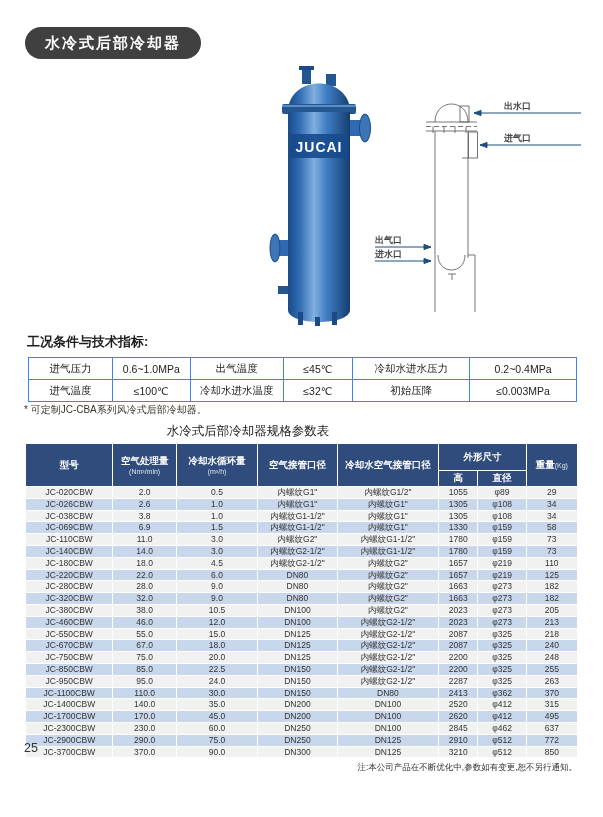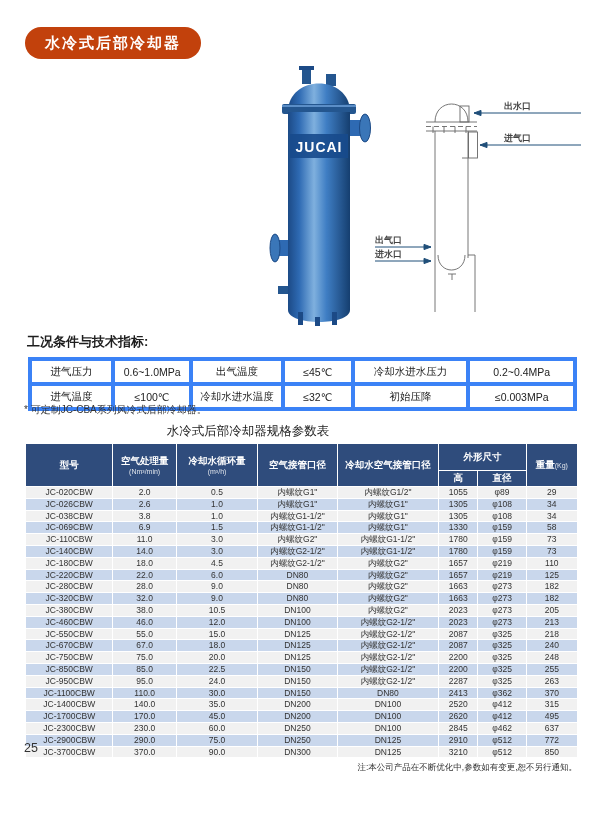--- a/index.html
+++ b/index.html
@@ -1,38 +1,38 @@
 <!DOCTYPE html>
 <html><head>
 <meta charset="utf-8">
 <style>
   html,body{margin:0;padding:0;background:#fff;}
   .page{position:relative;width:603px;height:817px;background:#ffffff;overflow:hidden;
         font-family:"Liberation Sans","DejaVu Sans",sans-serif;color:#333;}
 
   
-  .badge{position:absolute;left:25px;top:27px;background:#c2410c;color:#fff;
+  .badge{position:absolute;left:25px;top:27px;background:#404040;color:#fff;
          font-weight:bold;font-size:15px;line-height:16px;padding:8px 20px;
          border-radius:18px;letter-spacing:2px;}
 
   
   .intro{position:absolute;left:28px;top:124px;width:241px;font-size:11px;
          line-height:19.6px;text-align:justify;color:#3a3a3a;}
 
   
   .photo-svg{position:absolute;left:268px;top:60px;}
   .diagram-svg{position:absolute;left:328px;top:70px;}
   .diagram-svg text{font-family:"Liberation Sans","DejaVu Sans",sans-serif;font-size:9px;font-weight:bold;fill:#444;}
   .photo-svg text{font-family:"Liberation Sans","DejaVu Sans",sans-serif;}
 
   
   .cond-heading{position:absolute;left:27px;top:333px;font-size:13px;font-weight:bold;color:#1e1e1e;}
   .cond-table{position:absolute;left:28px;top:357px;width:549px;border-collapse:collapse;
               font-size:10.5px;color:#222;border:1.5px solid #4a4a4a;}
-  .cond-table td{border:4px solid #3b82f6;text-align:center;height:21px;padding:0 2px;}
+  .cond-table td{border:1px solid #3b82f6;text-align:center;height:21px;padding:0 2px;}
   .cond-footnote{position:absolute;left:24px;top:403px;font-size:10px;color:#333;}
 
   
   .spec-title{position:absolute;left:0;top:423px;width:496px;text-align:center;
               font-size:12.5px;color:#222;}
   .spec-table{position:absolute;left:25px;top:443px;width:553px;table-layout:fixed;
               border-collapse:separate;border-spacing:1px;font-size:8.5px;color:#333;}
   .spec-table th{background:#2f4c7c;color:#fff;font-weight:bold;font-size:9.5px;
                  padding:0;text-align:center;vertical-align:middle;}
   .spec-table thead tr:first-child th{height:26px;}

